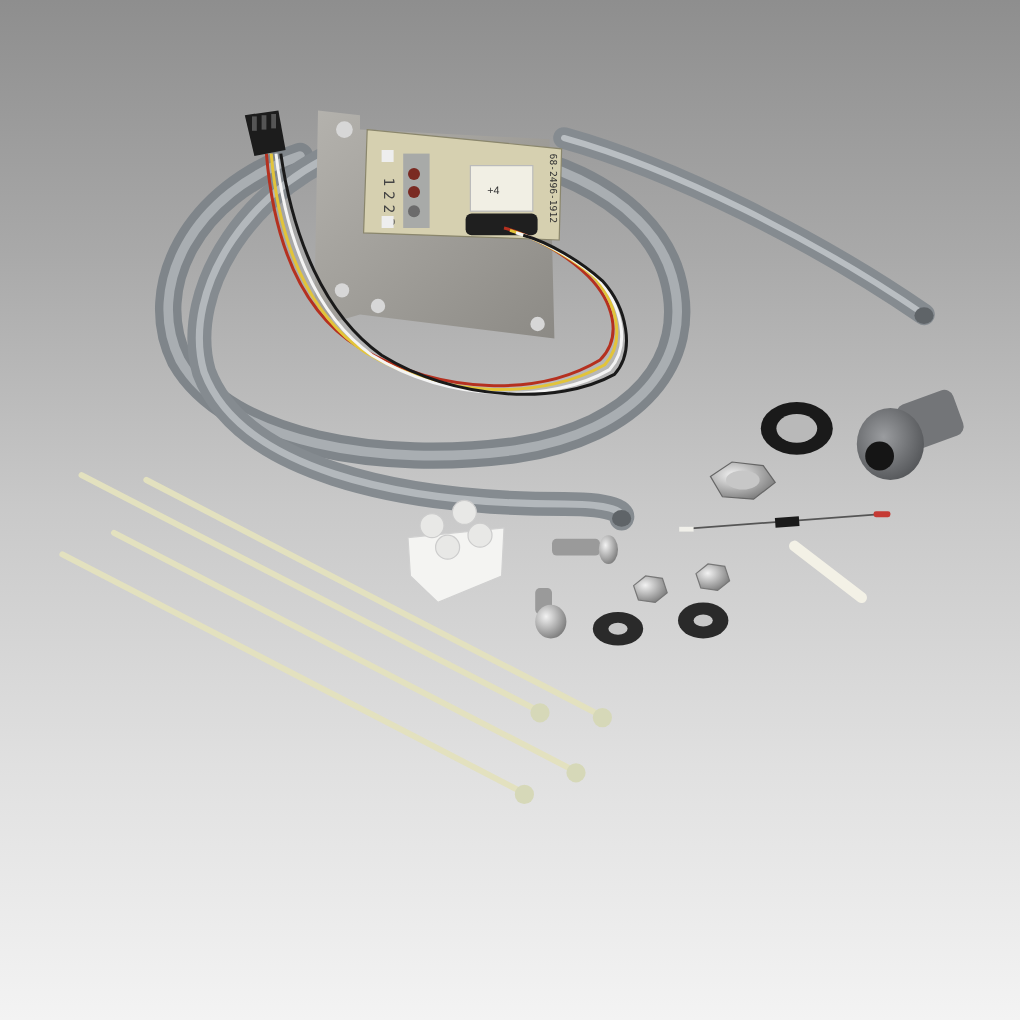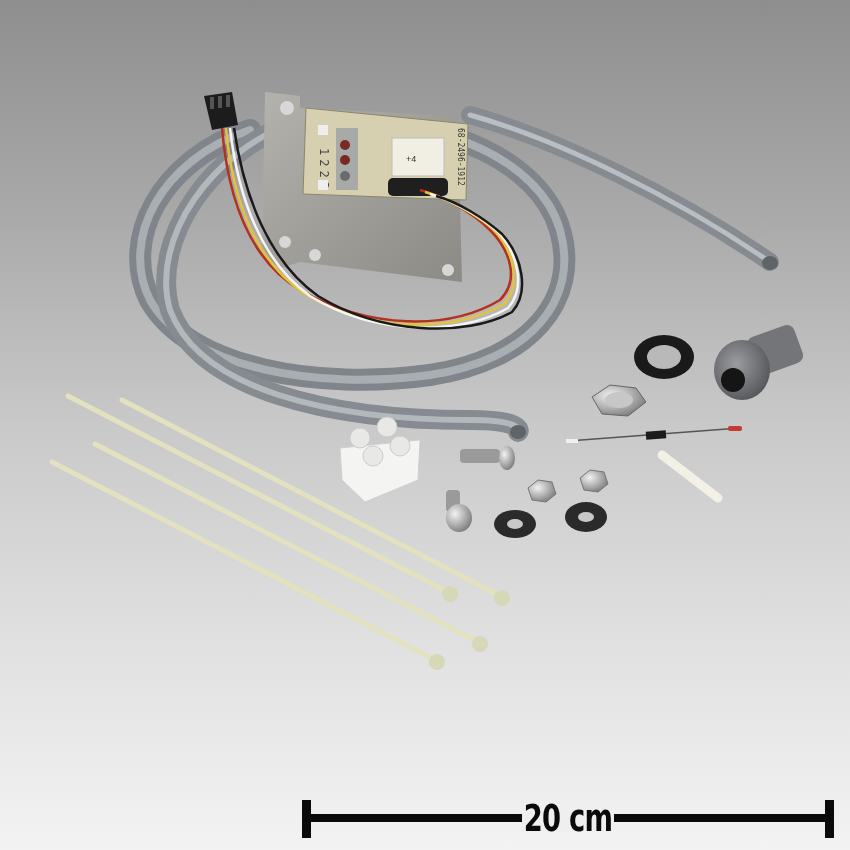--- a/index.html
+++ b/index.html
@@ -152,20 +152,13 @@
       <rect x="646" y="431" width="20" height="8" fill="#1b1b1b" transform="rotate(-4 656 435)"></rect>
       <rect x="728" y="426" width="14" height="5" rx="2" fill="#c53a34"></rect>
       <rect x="566" y="439" width="12" height="4" fill="#f1f0ea"></rect>
     </g>
 
     <g>
       <line x1="662" y1="455" x2="718" y2="498" stroke="#f3f1e6" stroke-width="9" stroke-linecap="round"></line>
     </g>
   </svg>
 
-  <div class="scale-bar">
-    <div class="scale-line"></div>
-    <div class="scale-tick left"></div>
-    <div class="scale-tick right"></div>
-    <div class="scale-label-bg"></div>
-    <div class="scale-label">20 cm</div>
-  </div>
 </div>
 
 </body></html>

